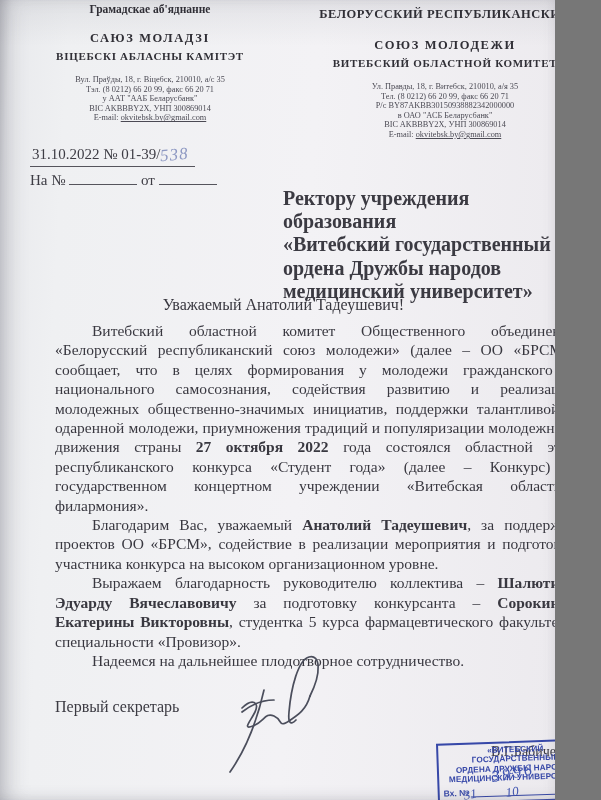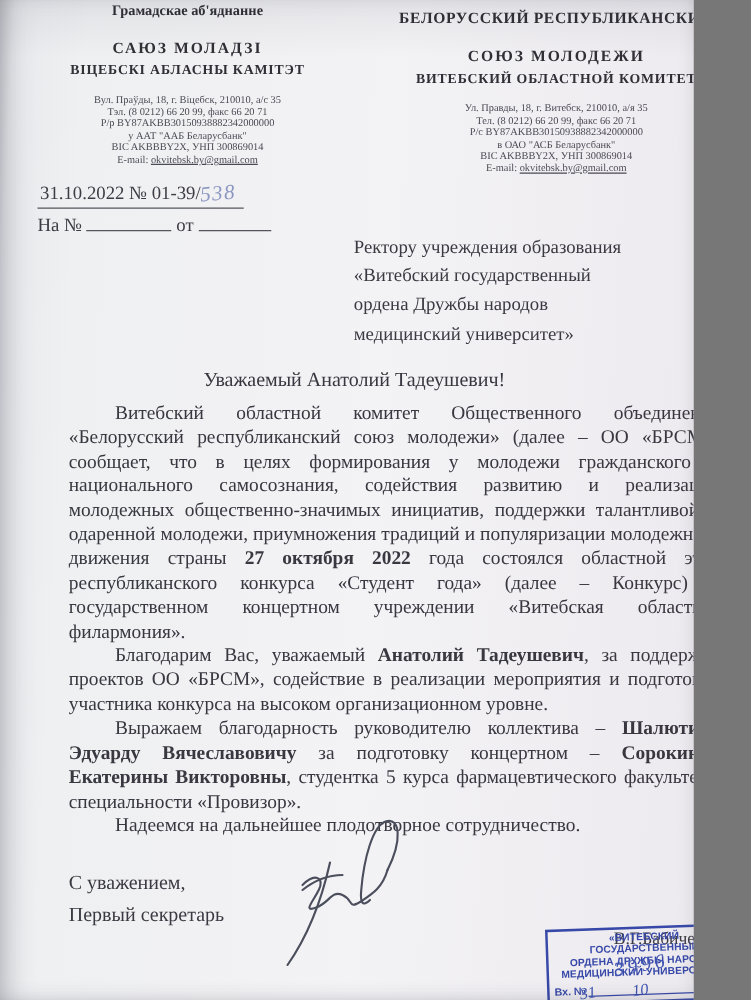--- a/index.html
+++ b/index.html
@@ -29,21 +29,21 @@
   .email-link { text-decoration:underline; }
   
   .ref { position:absolute; left:30px; top:144px; font-size:15px; color:#3d3c44; }
   .ref-line1 { display:inline-block; border-bottom:1px solid #55545c; padding:0 6px 2px 2px; }
   .hw-ref { display:inline-block; font-style:italic; color:#8d98c2; font-size:17px;
             letter-spacing:1px; transform:rotate(-5deg) translateY(1px); }
   .ref-line2 { margin-top:5px;text-align:center; }
   .blank { display:inline-block; border-bottom:1px solid #55545c; height:13px; vertical-align:baseline; }
   .w68 { width:68px; } .w58 { width:58px; }
   
-  .addressee { position:absolute; left:283px; top:187px; font-size:15px; line-height:23.2px; color:#3b3a42; }
+  .addressee { position:absolute; left:283px; top:187px; font-size:20px; line-height:23.2px; color:#3b3a42;font-weight:bold; }
   
   .salutation { position:absolute; left:0; right:0; top:296px; text-align:center; font-size:16px; color:#38373f;padding-left:12px; }
   
   .body { position:absolute; left:55px; top:321px; width:521px; font-size:15.5px;
           line-height:19.4px; text-align:justify; color:#393840; }
   .body p { text-indent:37px; }
   .b { font-weight:bold; }
   
   .closing { position:absolute; left:55px; top:694px; font-size:16px; line-height:26px; color:#3b3a42; }
   .signer { position:absolute; left:455px; top:744px; font-size:14px; color:#3b3a42;margin-left:36px; }
@@ -69,21 +69,20 @@
 
 <div class="page">
 
   <div class="lh-col lh-left">
     <div class="lh-type">Грамадскае аб'яднанне</div>
     <div class="lh-name2">САЮЗ МОЛАДЗІ</div>
     <div class="lh-committee">ВІЦЕБСКІ АБЛАСНЫ КАМІТЭТ</div>
     <div class="lh-address">
       <div>Вул. Праўды, 18, г. Віцебск, 210010, а/с 35</div>
       <div>Тэл. (8 0212) 66 20 99, факс 66 20 71</div>
-      <div>Р/р BY87AKBB30150938882342000000</div>
       <div>у ААТ "ААБ Беларусбанк"</div>
       <div>BIC AKBBBY2X, УНП 300869014</div>
       <div><span>E-mail: </span><span class="email-link">okvitebsk.by@gmail.com</span></div>
     </div>
   </div>
 
   <div class="lh-col lh-right">
     <div class="lh-name">БЕЛОРУССКИЙ РЕСПУБЛИКАНСКИЙ</div>
     <div class="lh-name2">СОЮЗ МОЛОДЕЖИ</div>
     <div class="lh-committee">ВИТЕБСКИЙ ОБЛАСТНОЙ КОМИТЕТ</div>
@@ -112,26 +111,25 @@
     <div>«Витебский государственный</div>
     <div>ордена Дружбы народов</div>
     <div>медицинский университет»</div>
   </div>
 
   <div class="salutation">Уважаемый Анатолий Тадеушевич!</div>
 
   <div class="body">
     <p><span>Витебский областной комитет Общественного объединения «Белорусский республиканский союз молодежи» (далее – ОО «БРСМ») сообщает, что в целях формирования у молодежи гражданского и национального самосознания, содействия развитию и реализации молодежных общественно-значимых инициатив, поддержки талантливой и одаренной молодежи, приумножения традиций и популяризации молодежного движения страны </span><span class="b">27 октября 2022</span><span> года состоялся областной этап республиканского конкурса «Студент года» (далее – Конкурс) в государственном концертном учреждении «Витебская областная филармония».</span></p>
     <p><span>Благодарим Вас, уважаемый </span><span class="b">Анатолий Тадеушевич</span><span>, за поддержку проектов ОО «БРСМ», содействие в реализации мероприятия и подготовку участника конкурса на высоком организационном уровне.</span></p>
-    <p><span>Выражаем благодарность руководителю коллектива – </span><span class="b">Шалютину Эдуарду Вячеславовичу</span><span> за подготовку концертном – </span><span class="b">Сорокиной Екатерины Викторовны</span><span>, студентка 5 курса фармацевтического факультета, специальности «Провизор».</span></p>
+    <p><span>Выражаем благодарность руководителю коллектива – </span><span class="b">Шалютину Эдуарду Вячеславовичу</span><span> за подготовку конкурсанта – </span><span class="b">Сорокиной Екатерины Викторовны</span><span>, студентка 5 курса фармацевтического факультета, специальности «Провизор».</span></p>
     <p><span>Надеемся на дальнейшее плодотворное сотрудничество.</span></p>
   </div>
 
   <div class="closing">
-    <div>С уважением,</div>
     <div>Первый секретарь</div>
   </div>
 
   <svg class="signature" viewBox="0 0 120 128">
     <g fill="none" stroke="#4b4e5c" stroke-width="1.7" stroke-linecap="round">
       <path d="M92 46 C104 22 102 4 91 7 C80 10 73 38 71 62 C70 72 72 76 78 70"></path>
       <path d="M24 58 C34 48 42 52 37 62 C32 72 24 80 35 76 C46 72 47 62 56 66 C65 70 60 78 71 71 C80 65 88 60 92 46"></path>
       <path d="M12 122 C26 102 38 76 46 40"></path>
       <path d="M24 62 C34 54 46 50 56 50"></path>
     </g>

